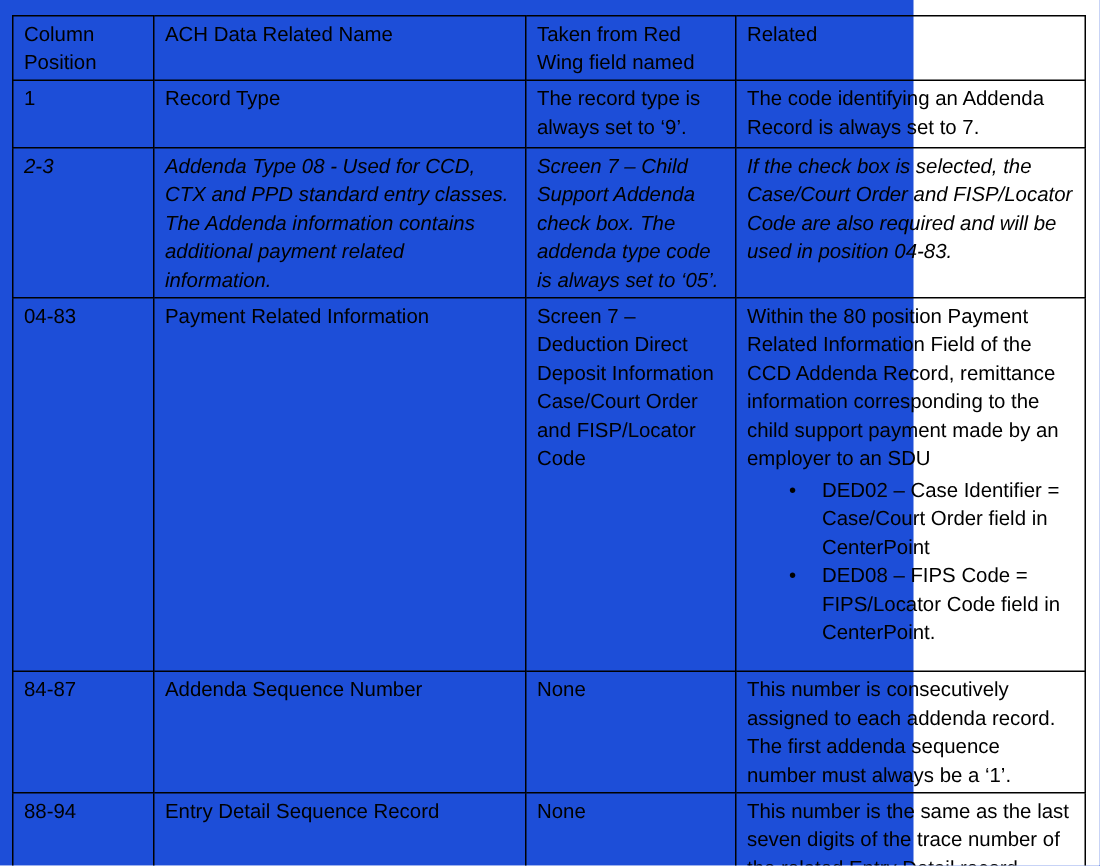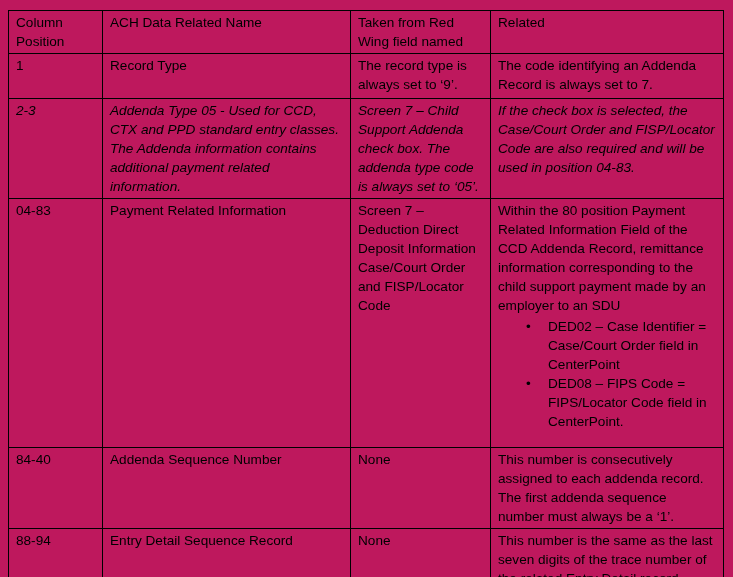--- a/index.html
+++ b/index.html
@@ -3,23 +3,23 @@
 <meta charset="utf-8">
 <style>
   * { box-sizing: border-box; margin: 0; padding: 0; }
   html, body {
     width: 733px;
     background: #ffffff;
     font-family: "Liberation Sans", "DejaVu Sans", sans-serif;
   }
   .page {
     position: relative;
-    width: 733px;
+    width: 609px;
     height: 577px;
-    background: #be185d;
+    background: #1d4ed8;
   }
   table.doc-table {
     position: absolute;
     left: 8px;
     top: 10px;
     width: 715px;
     border-collapse: collapse;
     table-layout: fixed;
     color: #000000;
     font-size: 13.6px;
@@ -80,40 +80,40 @@
 
     <tr class="r0">
       <td>1</td>
       <td>Record Type</td>
       <td>The record type is always set to ‘9’.</td>
       <td>The code identifying an Addenda Record is always set to 7.</td>
     </tr>
 
     <tr class="r1">
       <td>2-3</td>
-      <td>Addenda Type 05 - Used for CCD, CTX and PPD standard entry classes. The Addenda information contains additional payment related information.</td>
+      <td>Addenda Type 08 - Used for CCD, CTX and PPD standard entry classes. The Addenda information contains additional payment related information.</td>
       <td>Screen 7 – Child Support Addenda check box. The addenda type code is always set to ‘05’.</td>
       <td>If the check box is selected, the Case/Court Order and FISP/Locator Code are also required and will be used in position 04-83.</td>
     </tr>
 
     <tr class="r2">
       <td>04-83</td>
       <td>Payment Related Information</td>
       <td>Screen 7 – Deduction Direct Deposit Information Case/Court Order and FISP/Locator Code</td>
       <td>
         <div>Within the 80 position Payment Related Information Field of the CCD Addenda Record, remittance information corresponding to the child support payment made by an employer to an SDU</div>
         <ul class="bullets">
           <li>DED02 – Case Identifier = Case/Court Order field in CenterPoint</li>
           <li>DED08 – FIPS Code = FIPS/Locator Code field in CenterPoint.</li>
         </ul>
       </td>
     </tr>
 
     <tr class="r3">
-      <td>84-40</td>
+      <td>84-87</td>
       <td>Addenda Sequence Number</td>
       <td>None</td>
       <td>This number is consecutively assigned to each addenda record. The first addenda sequence number must always be a ‘1’.</td>
     </tr>
 
     <tr class="r4">
       <td>88-94</td>
       <td>Entry Detail Sequence Record</td>
       <td>None</td>
       <td>This number is the same as the last seven digits of the trace number of the related Entry Detail record.</td>

